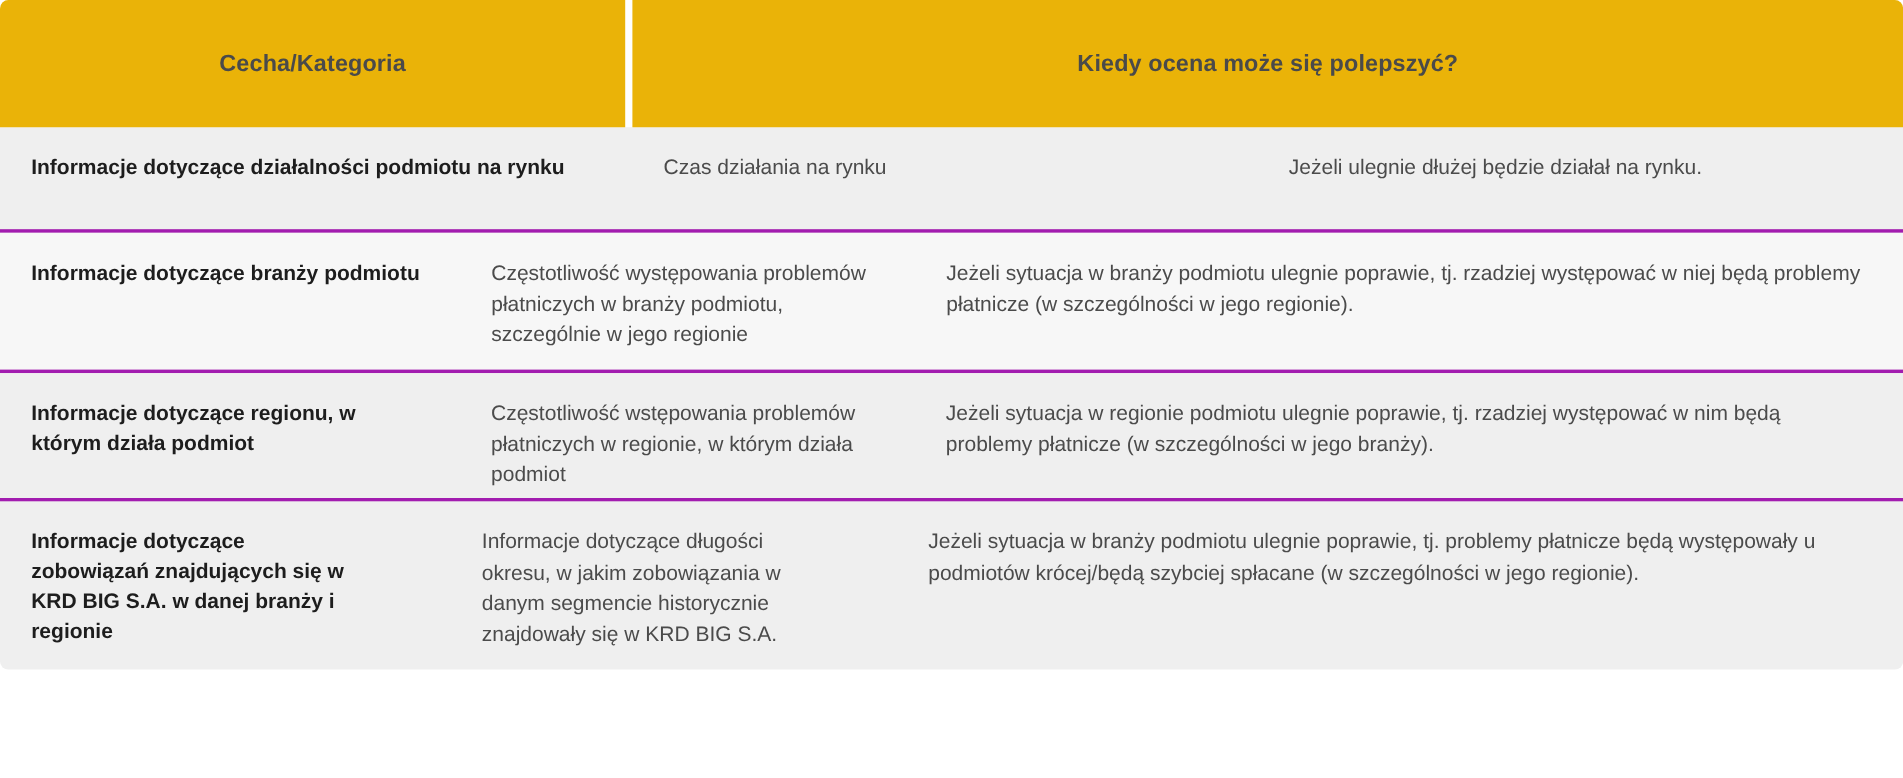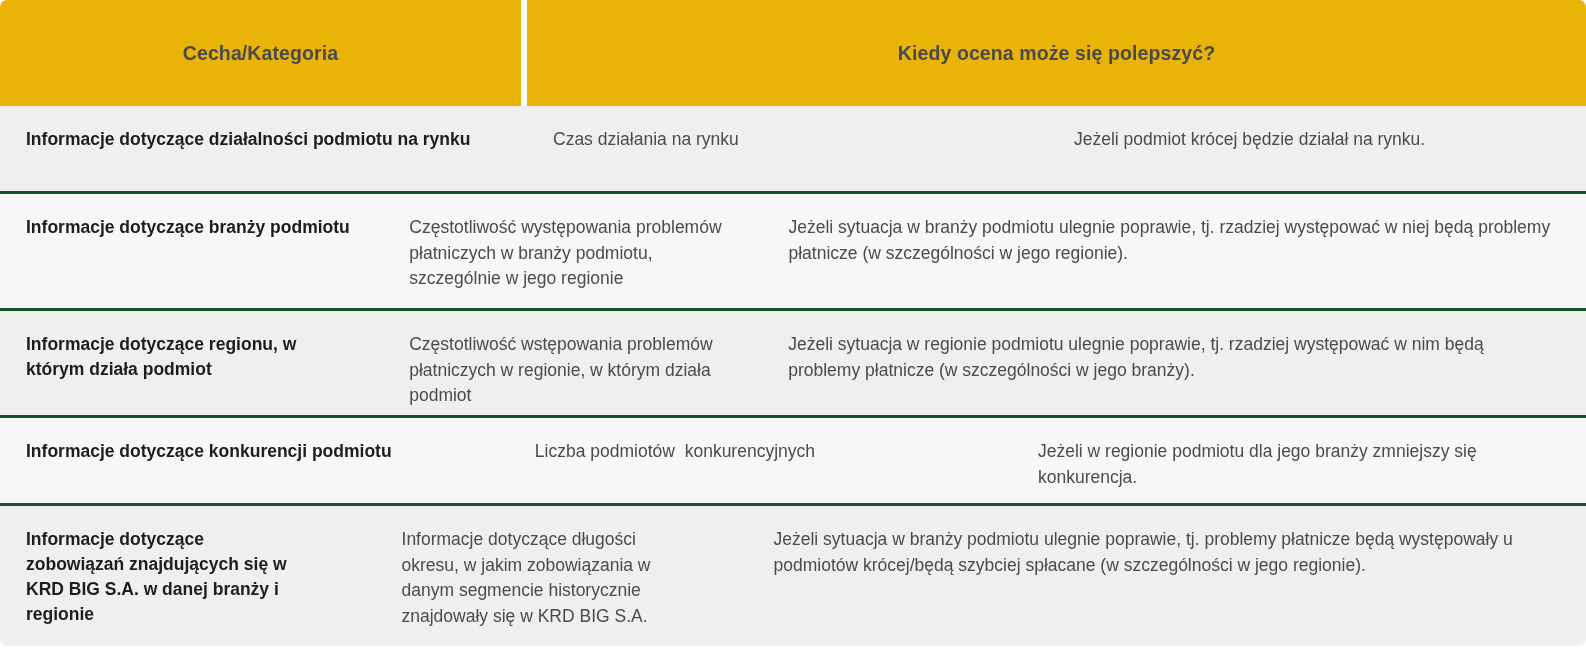--- a/index.html
+++ b/index.html
@@ -61,21 +61,21 @@
 
   
   .tbody {
     width: 100%;
     box-sizing: border-box;
   }
   .tr {
     display: flex;
     width: 100%;
     box-sizing: border-box;
-    border-bottom: 3px solid #14532d;
+    border-bottom: 3px solid #a21caf;
   }
   .tr.odd  { background: #efefef; }
   .tr.even { background: #f7f7f7; }
 
   .tr.first-row { }
   .tr.last-row {
     border-bottom: none;
     border-bottom-left-radius: 7px;
     border-bottom-right-radius: 7px;
     gap: 44px;
@@ -125,40 +125,35 @@
     <div class="th th-3">
       <span class="th-label">Kiedy ocena może się polepszyć?</span>
     </div>
   </div>
 
   <div class="tbody">
 
     <div class="tr odd first-row h-88">
       <div class="td td-1">Informacje dotyczące działalności podmiotu na rynku</div>
       <div class="td td-2">Czas działania na rynku</div>
-      <div class="td td-3">Jeżeli podmiot krócej będzie działał na rynku.</div>
+      <div class="td td-3">Jeżeli ulegnie dłużej będzie działał na rynku.</div>
     </div>
 
     <div class="tr even h-117">
       <div class="td td-1">Informacje dotyczące branży podmiotu</div>
       <div class="td td-2">Częstotliwość występowania problemów płatniczych w branży podmiotu, szczególnie w jego regionie</div>
       <div class="td td-3">Jeżeli sytuacja w branży podmiotu ulegnie poprawie, tj. rzadziej występować w niej będą problemy płatnicze (w szczególności w jego regionie).</div>
     </div>
 
     <div class="tr odd h-107">
       <div class="td td-1">Informacje dotyczące regionu, w którym działa podmiot</div>
       <div class="td td-2">Częstotliwość wstępowania problemów płatniczych w regionie, w którym działa podmiot</div>
       <div class="td td-3">Jeżeli sytuacja w regionie podmiotu ulegnie poprawie, tj. rzadziej występować w nim będą problemy płatnicze (w szczególności w jego branży).</div>
     </div>
 
-    <div class="tr even h-88b">
-      <div class="td td-1">Informacje dotyczące konkurencji podmiotu</div>
-      <div class="td td-2">Liczba podmiotów  konkurencyjnych</div>
-      <div class="td td-3">Jeżeli w regionie podmiotu dla jego branży zmniejszy się konkurencja.</div>
-    </div>
 
     <div class="tr odd last-row h-140">
       <div class="td td-1">Informacje dotyczące zobowiązań znajdujących się w KRD BIG S.A. w danej branży i regionie</div>
       <div class="td td-2">Informacje dotyczące długości okresu, w jakim zobowiązania w danym segmencie historycznie znajdowały się w KRD BIG S.A.</div>
       <div class="td td-3">Jeżeli sytuacja w branży podmiotu ulegnie poprawie, tj. problemy płatnicze będą występowały u podmiotów krócej/będą szybciej spłacane (w szczególności w jego regionie).</div>
     </div>
 
   </div>
 </div>
 

